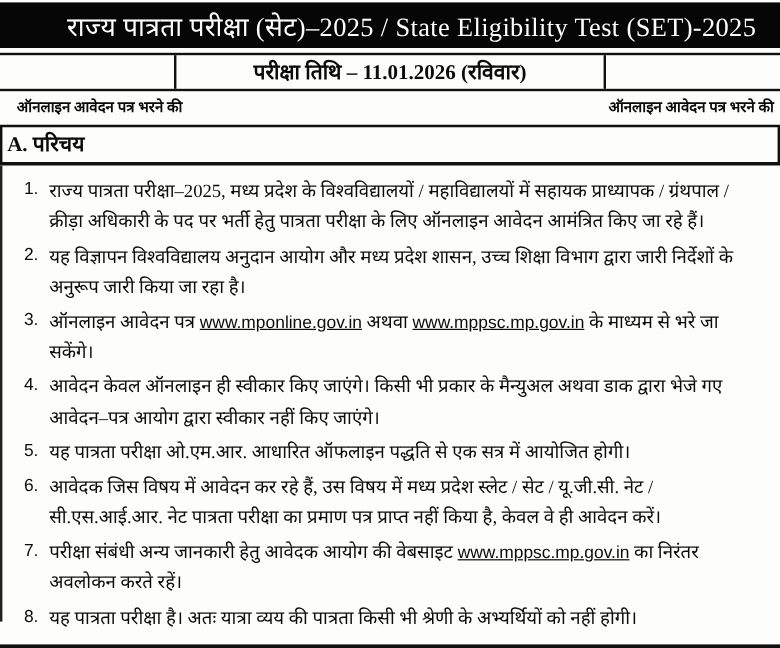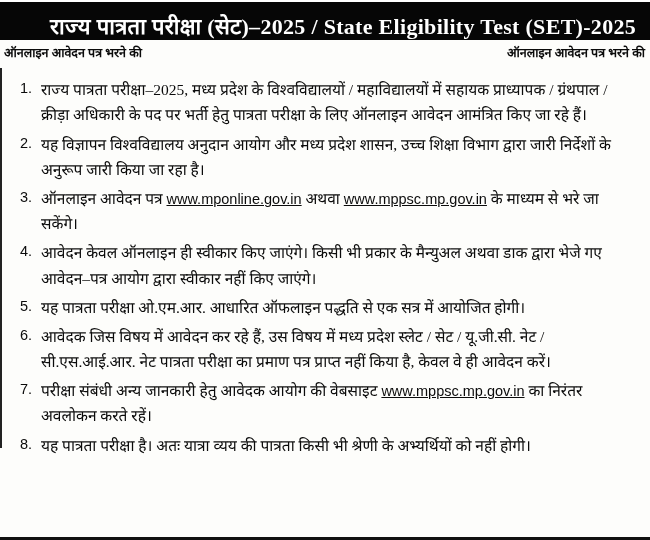--- a/index.html
+++ b/index.html
@@ -18,23 +18,23 @@
     height: 540px;
     background: #fdfdfb;
   }
   
   .titlebar {
     margin-top: 2px;
     height: 38px;
     background: #060606;
     color: #ffffff;
     display: flex;
-    align-items: flex-end;
+    align-items: center;
     justify-content: center;
-    font-weight: bold;
+    font-weight: normal;
     font-size: 22px;
     letter-spacing: 0.3px;
     white-space: nowrap;
     padding-left: 36px;
   }
   
   .date-strip {
     margin-top: 4px;
     border-top: 2px solid #111;
     border-bottom: 2px solid #111;
@@ -51,20 +51,21 @@
   }
   
   .appdates {
     display: flex;
     justify-content: space-between;
     align-items: flex-end;
     padding: 4px 5px 5px 4px;
     font-weight: bold;
     font-size: 12.5px;
     line-height: 1.55;
+    margin-left: 10px;
   }
   .appdates .col-right { text-align: right; }
   
   .section-head {
     border: 2px solid #111;
     border-bottom: 3px solid #111;
     font-weight: bold;
     font-size: 17.5px;
     padding: 1px 8px 4px 4px;
   }
@@ -107,30 +108,38 @@
 </style>
 </head>
 <body>
 
 <div class="page">
 
   <div class="titlebar">
     <span>राज्य पात्रता परीक्षा (सेट)–2025 / State Eligibility Test (SET)-2025</span>
   </div>
 
+  <div class="date-strip">
+    <div class="date-box">
+      <span>परीक्षा तिथि – 11.01.2026 (रविवार)</span>
+    </div>
+  </div>
 
   <div class="appdates">
     <div class="col-left">
       <div>ऑनलाइन आवेदन पत्र भरने की</div>
     </div>
     <div class="col-right">
       <div>ऑनलाइन आवेदन पत्र भरने की</div>
     </div>
   </div>
 
+  <div class="section-head">
+    <span>A. परिचय</span>
+  </div>
 
   <div class="content" id="list-container">
       <div class="li">
         <span class="num">1.</span>
         <span class="body"><span>राज्य पात्रता परीक्षा–2025, मध्य प्रदेश के विश्वविद्यालयों / महाविद्यालयों में सहायक प्राध्यापक / ग्रंथपाल / क्रीड़ा अधिकारी के पद पर भर्ती हेतु पात्रता परीक्षा के लिए ऑनलाइन आवेदन आमंत्रित किए जा रहे हैं।</span></span>
       </div>
       <div class="li">
         <span class="num">2.</span>
         <span class="body"><span>यह विज्ञापन विश्वविद्यालय अनुदान आयोग और मध्य प्रदेश शासन, उच्च शिक्षा विभाग द्वारा जारी निर्देशों के अनुरूप जारी किया जा रहा है।</span></span>
       </div>

